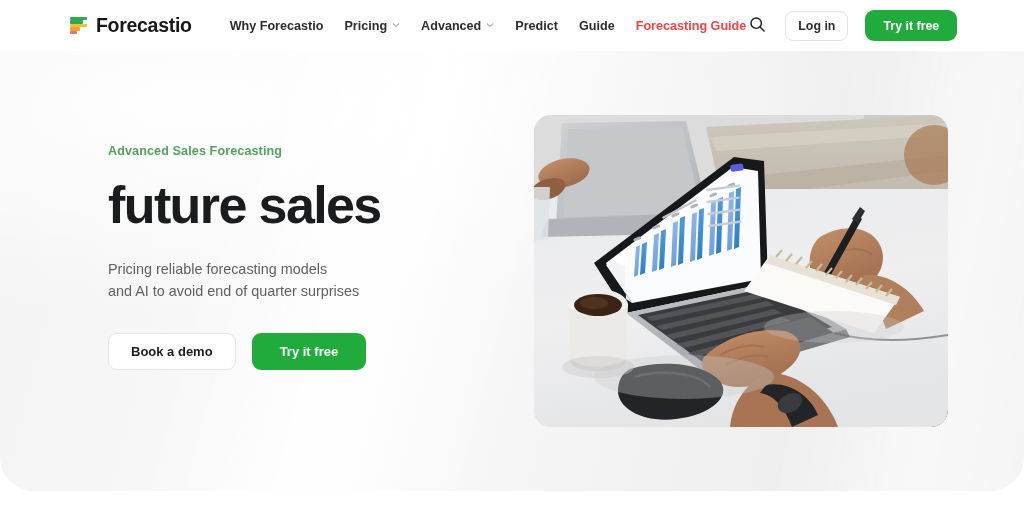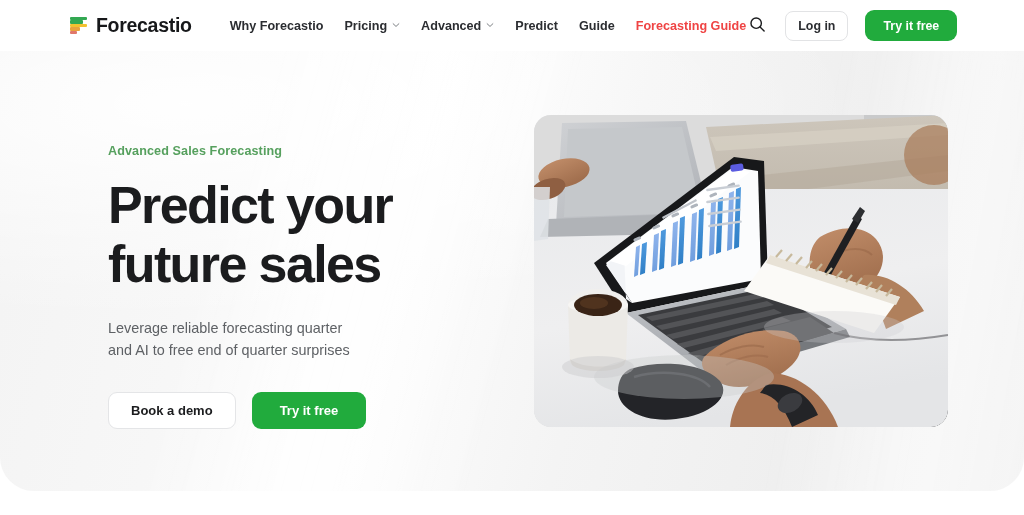--- a/index.html
+++ b/index.html
@@ -312,27 +312,26 @@
   <section class="hero">
     <div class="hero-sheen"></div>
     <div class="hero-sheen2"></div>
 
     <div class="hero-inner">
 
       <div class="hero-copy">
         <div class="eyebrow">Advanced Sales Forecasting</div>
 
         <h1 class="headline">
-          <span class="l1">Predict your</span>
           <span class="l2">future sales</span>
         </h1>
 
         <p class="subhead">
-          <span>Leverage reliable forecasting quarter</span>
-          <span class="l2">and AI to free end of quarter surprises</span>
+          <span>Pricing reliable forecasting models</span>
+          <span class="l2">and AI to avoid end of quarter surprises</span>
         </p>
 
         <div class="cta-row">
           <button class="btn btn-demo">Book a demo</button>
           <button class="btn btn-try-hero">Try it free</button>
         </div>
       </div>
 
       <figure class="hero-figure">
         <svg viewBox="0 0 414 312" preserveAspectRatio="xMidYMid slice">

